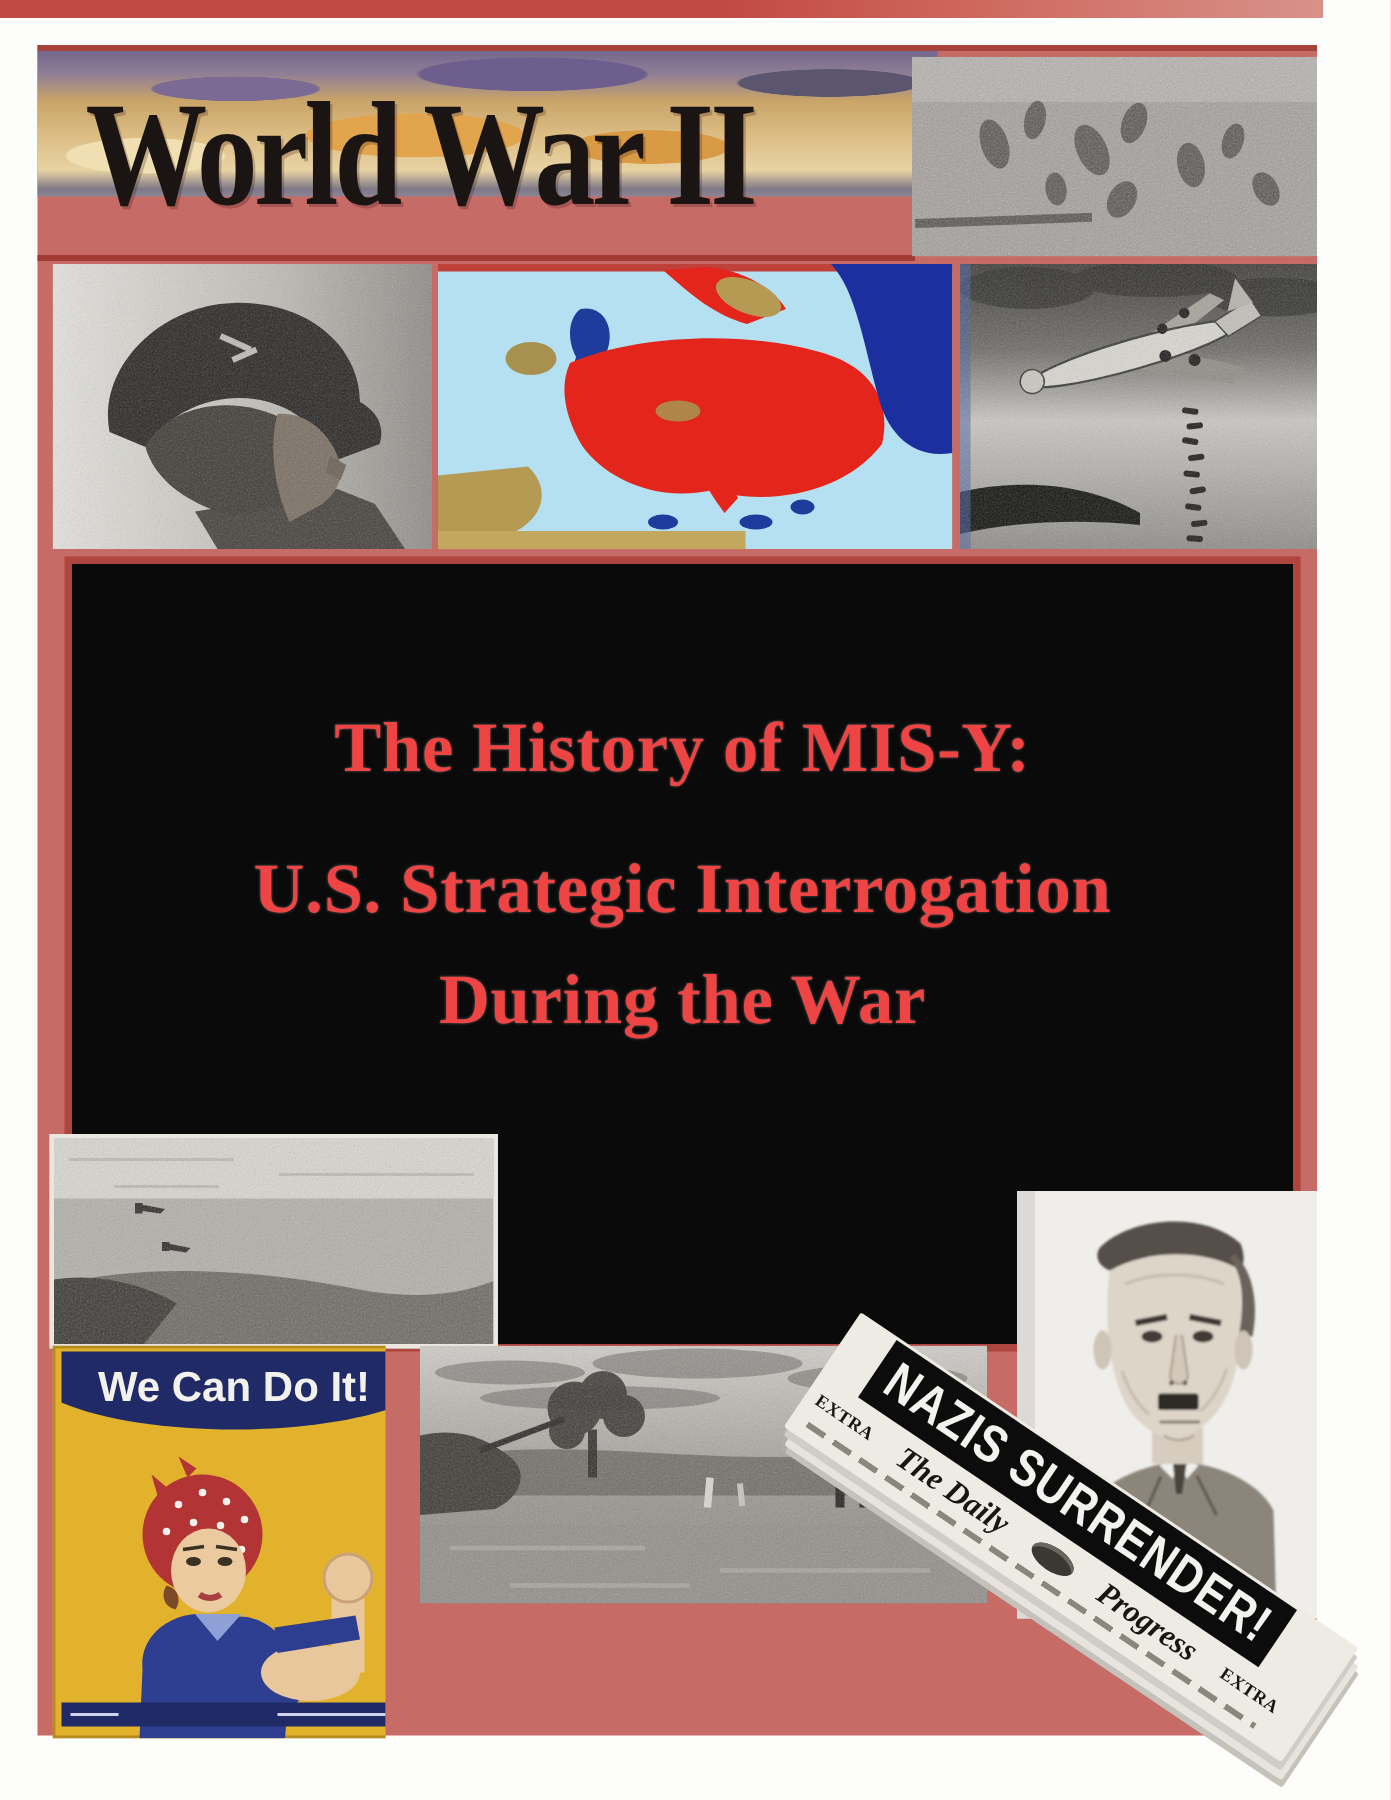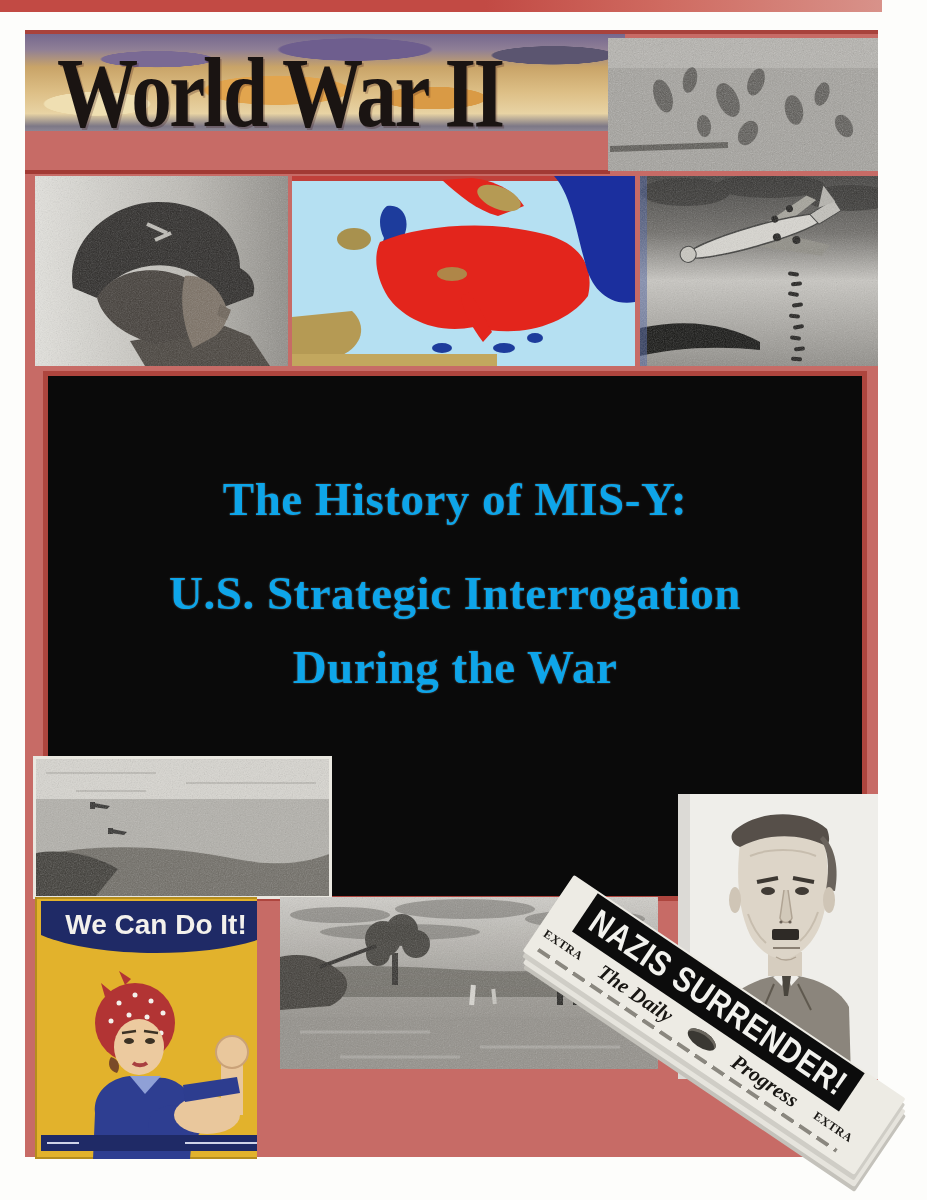--- a/index.html
+++ b/index.html
@@ -4,36 +4,36 @@
 <style>
   html,body{margin:0;padding:0;background:#ffffff;}
   .page{position:relative;width:927px;height:1200px;background:#fdfdfb;overflow:hidden;
         font-family:"Liberation Serif", serif;}
   .top-strip{position:absolute;left:0;top:0;width:882px;height:12px;
              background:linear-gradient(90deg,#c24a44 0 55%,#cf6a60 75%,#d8928a 100%);}
   .cover{position:absolute;left:25px;top:30px;width:853px;height:1127px;
          background:#c76b66;border-top:4px solid #a8423c;box-sizing:border-box;}
   
   .series-banner{position:absolute;left:6px;top:2px;width:578px;height:134px;
-                 display:flex;align-items:flex-start;padding-left:26px;box-sizing:border-box;}
+                 display:flex;align-items:center;padding-left:26px;box-sizing:border-box;}
   .series-title{font-weight:700;font-size:99px;color:#1a1412;white-space:nowrap;
                 transform:scaleX(0.82);transform-origin:left center;letter-spacing:-3px;
                 text-shadow:2px 2px 0 rgba(60,20,20,.25);}
   .banner-underline{position:absolute;left:0;top:136px;width:585px;height:4px;background:#a23a34;}
   .photo{position:absolute;overflow:hidden;}
   .photo svg{display:block;}
   .top-photo{left:583px;top:4px;width:270px;height:133px;}
   
   .helmet-photo{left:10px;top:142px;width:253px;height:190px;}
   .map-image{left:267px;top:142px;width:343px;height:190px;}
   .bomber-photo{left:615px;top:142px;width:238px;height:190px;}
   
   .black-box{position:absolute;left:23px;top:342px;width:814px;height:520px;background:#0a0a0a;
              box-shadow:0 0 0 5px #ae453e;z-index:1;}
-  .book-title-line{position:absolute;left:0;width:100%;text-align:center;color:#0ea5e9;
+  .book-title-line{position:absolute;left:0;width:100%;text-align:center;color:#ef4444;
                    font-weight:700;font-size:47px;letter-spacing:.5px;white-space:nowrap;
                    text-shadow:0 0 2px rgba(255,255,255,.35);}
   .line1{top:96px;} .line2{top:190px;} .line3{top:264px;}
   
   .aerial-photo{left:8px;top:722px;width:299px;height:143px;border:3px solid #e9e7e0;
                 box-sizing:border-box;z-index:2;background:#c8c6c0;}
   .portrait-image{left:653px;top:760px;width:200px;height:285px;background:#efeeea;z-index:2;}
   .field-photo{left:255px;top:863px;width:378px;height:172px;z-index:2;}
   .landscape-image{left:253px;top:1030px;width:600px;height:97px;z-index:3;
     background:

